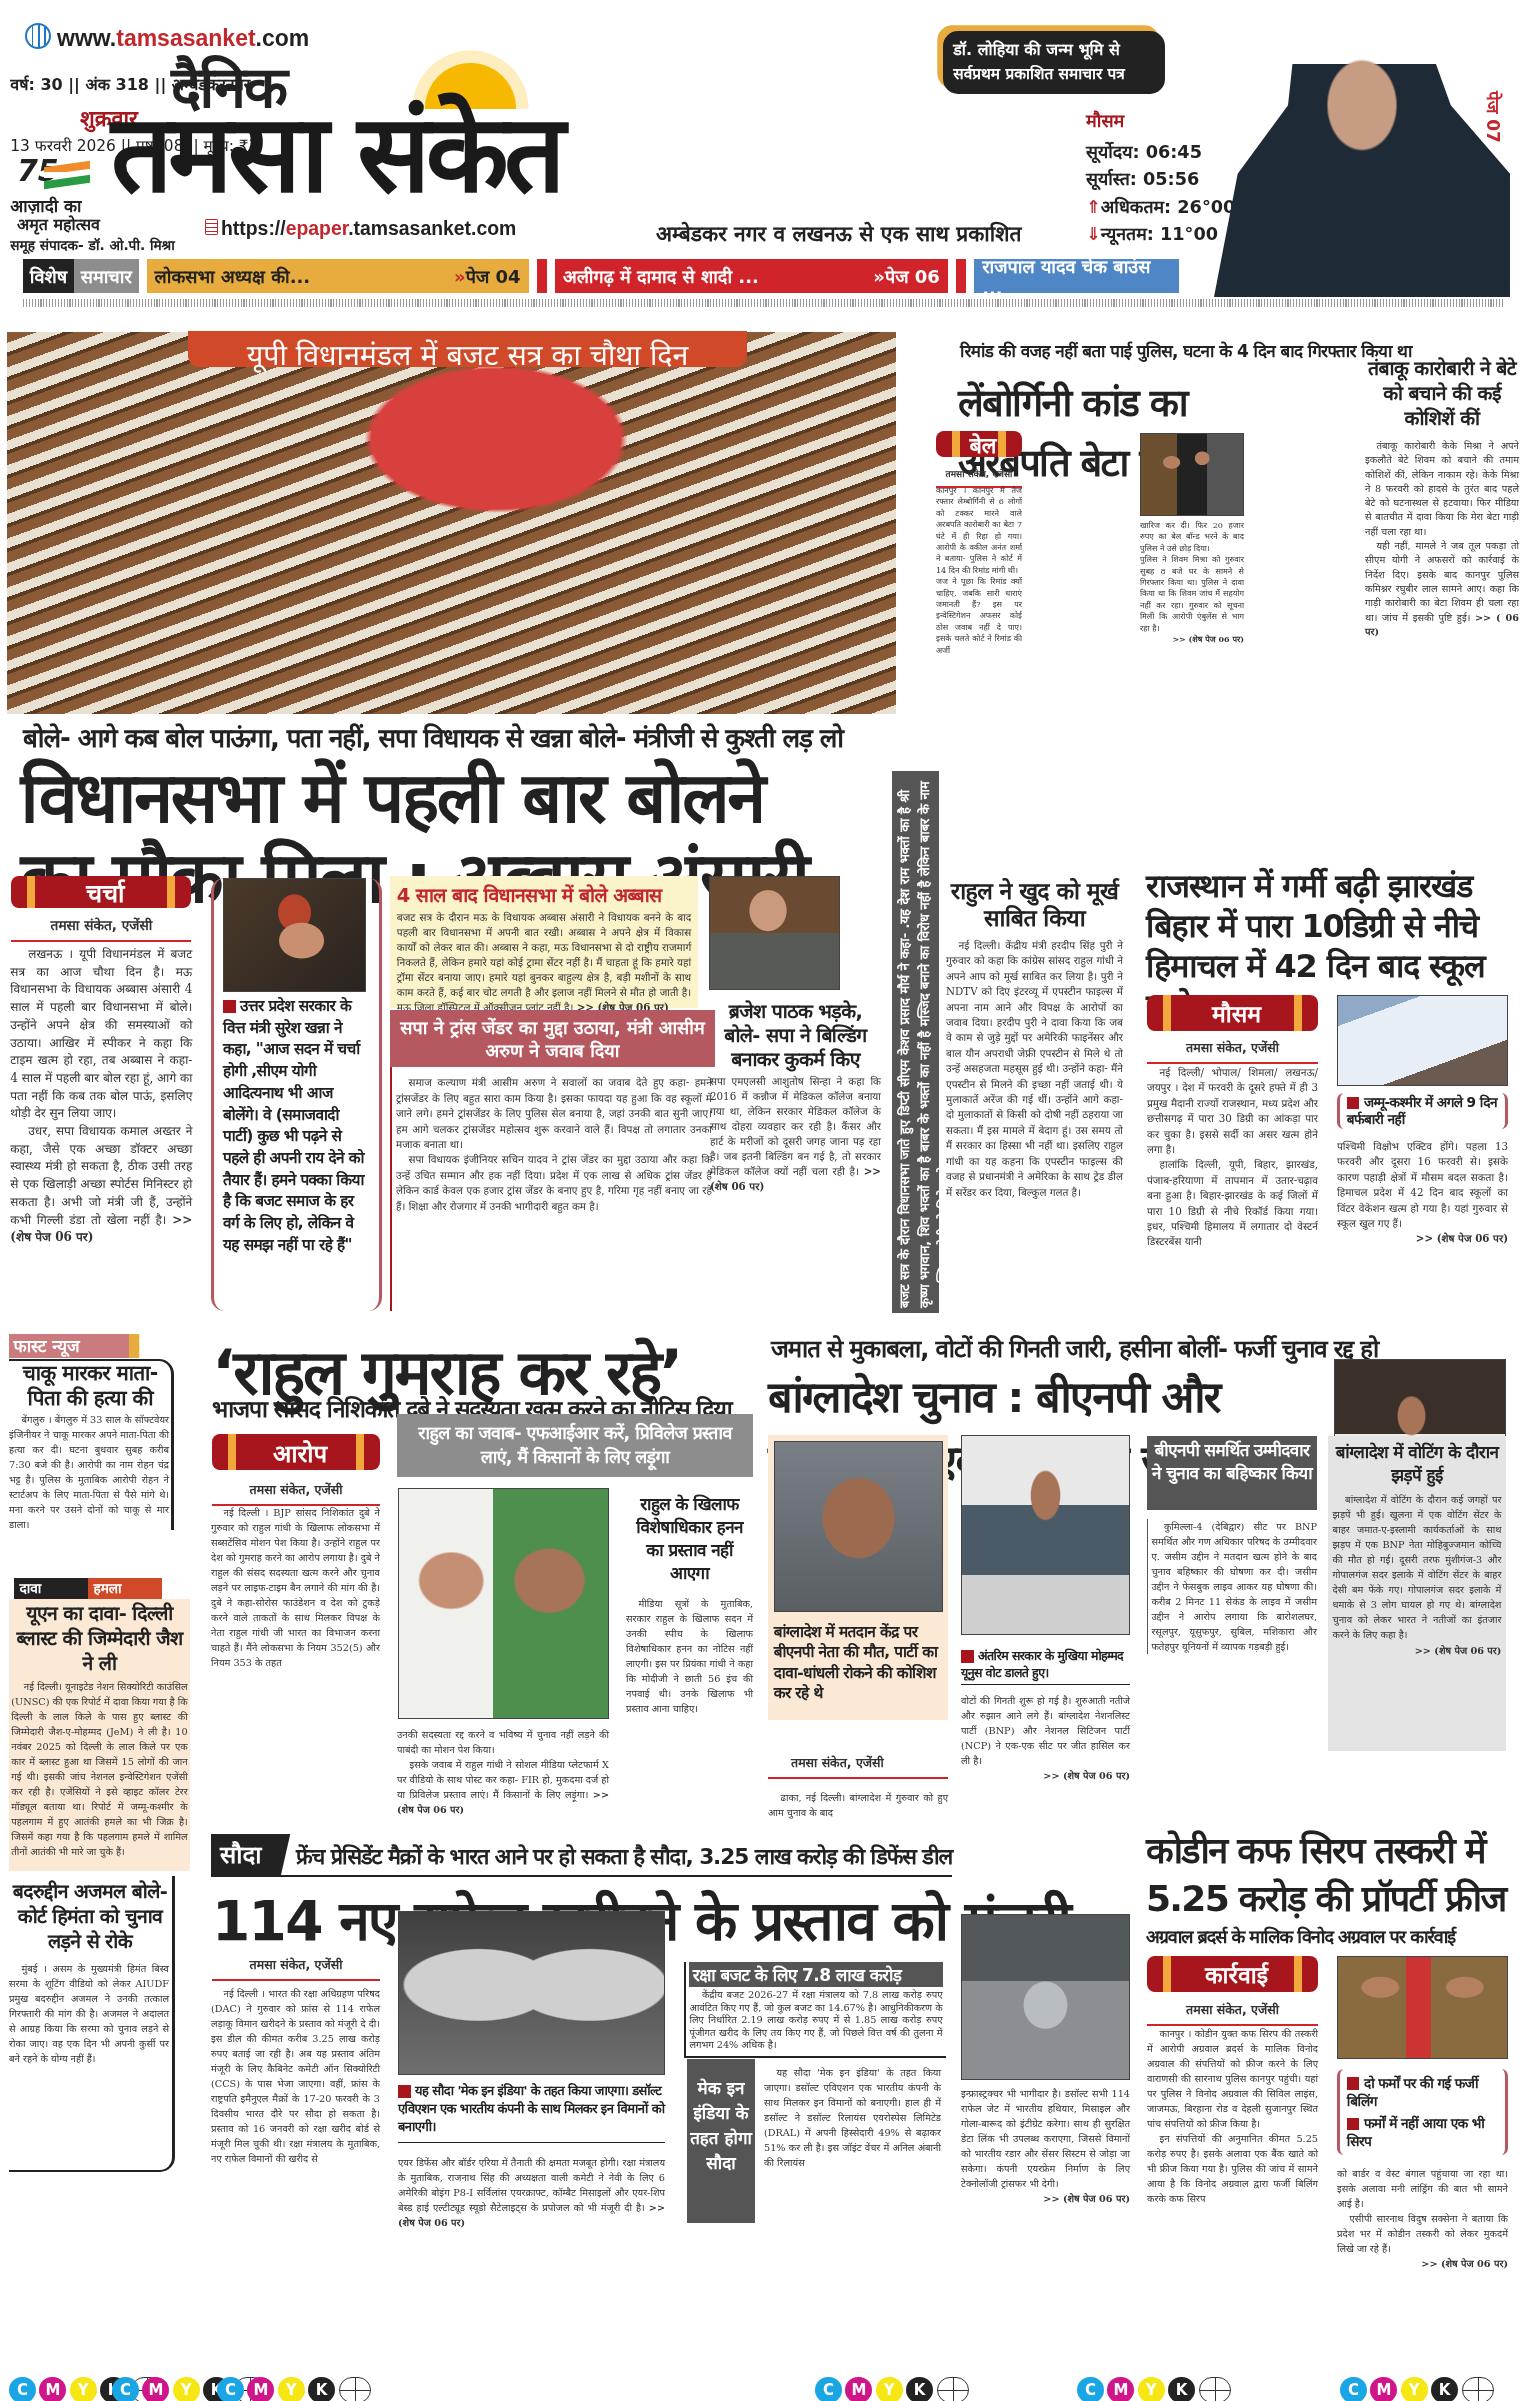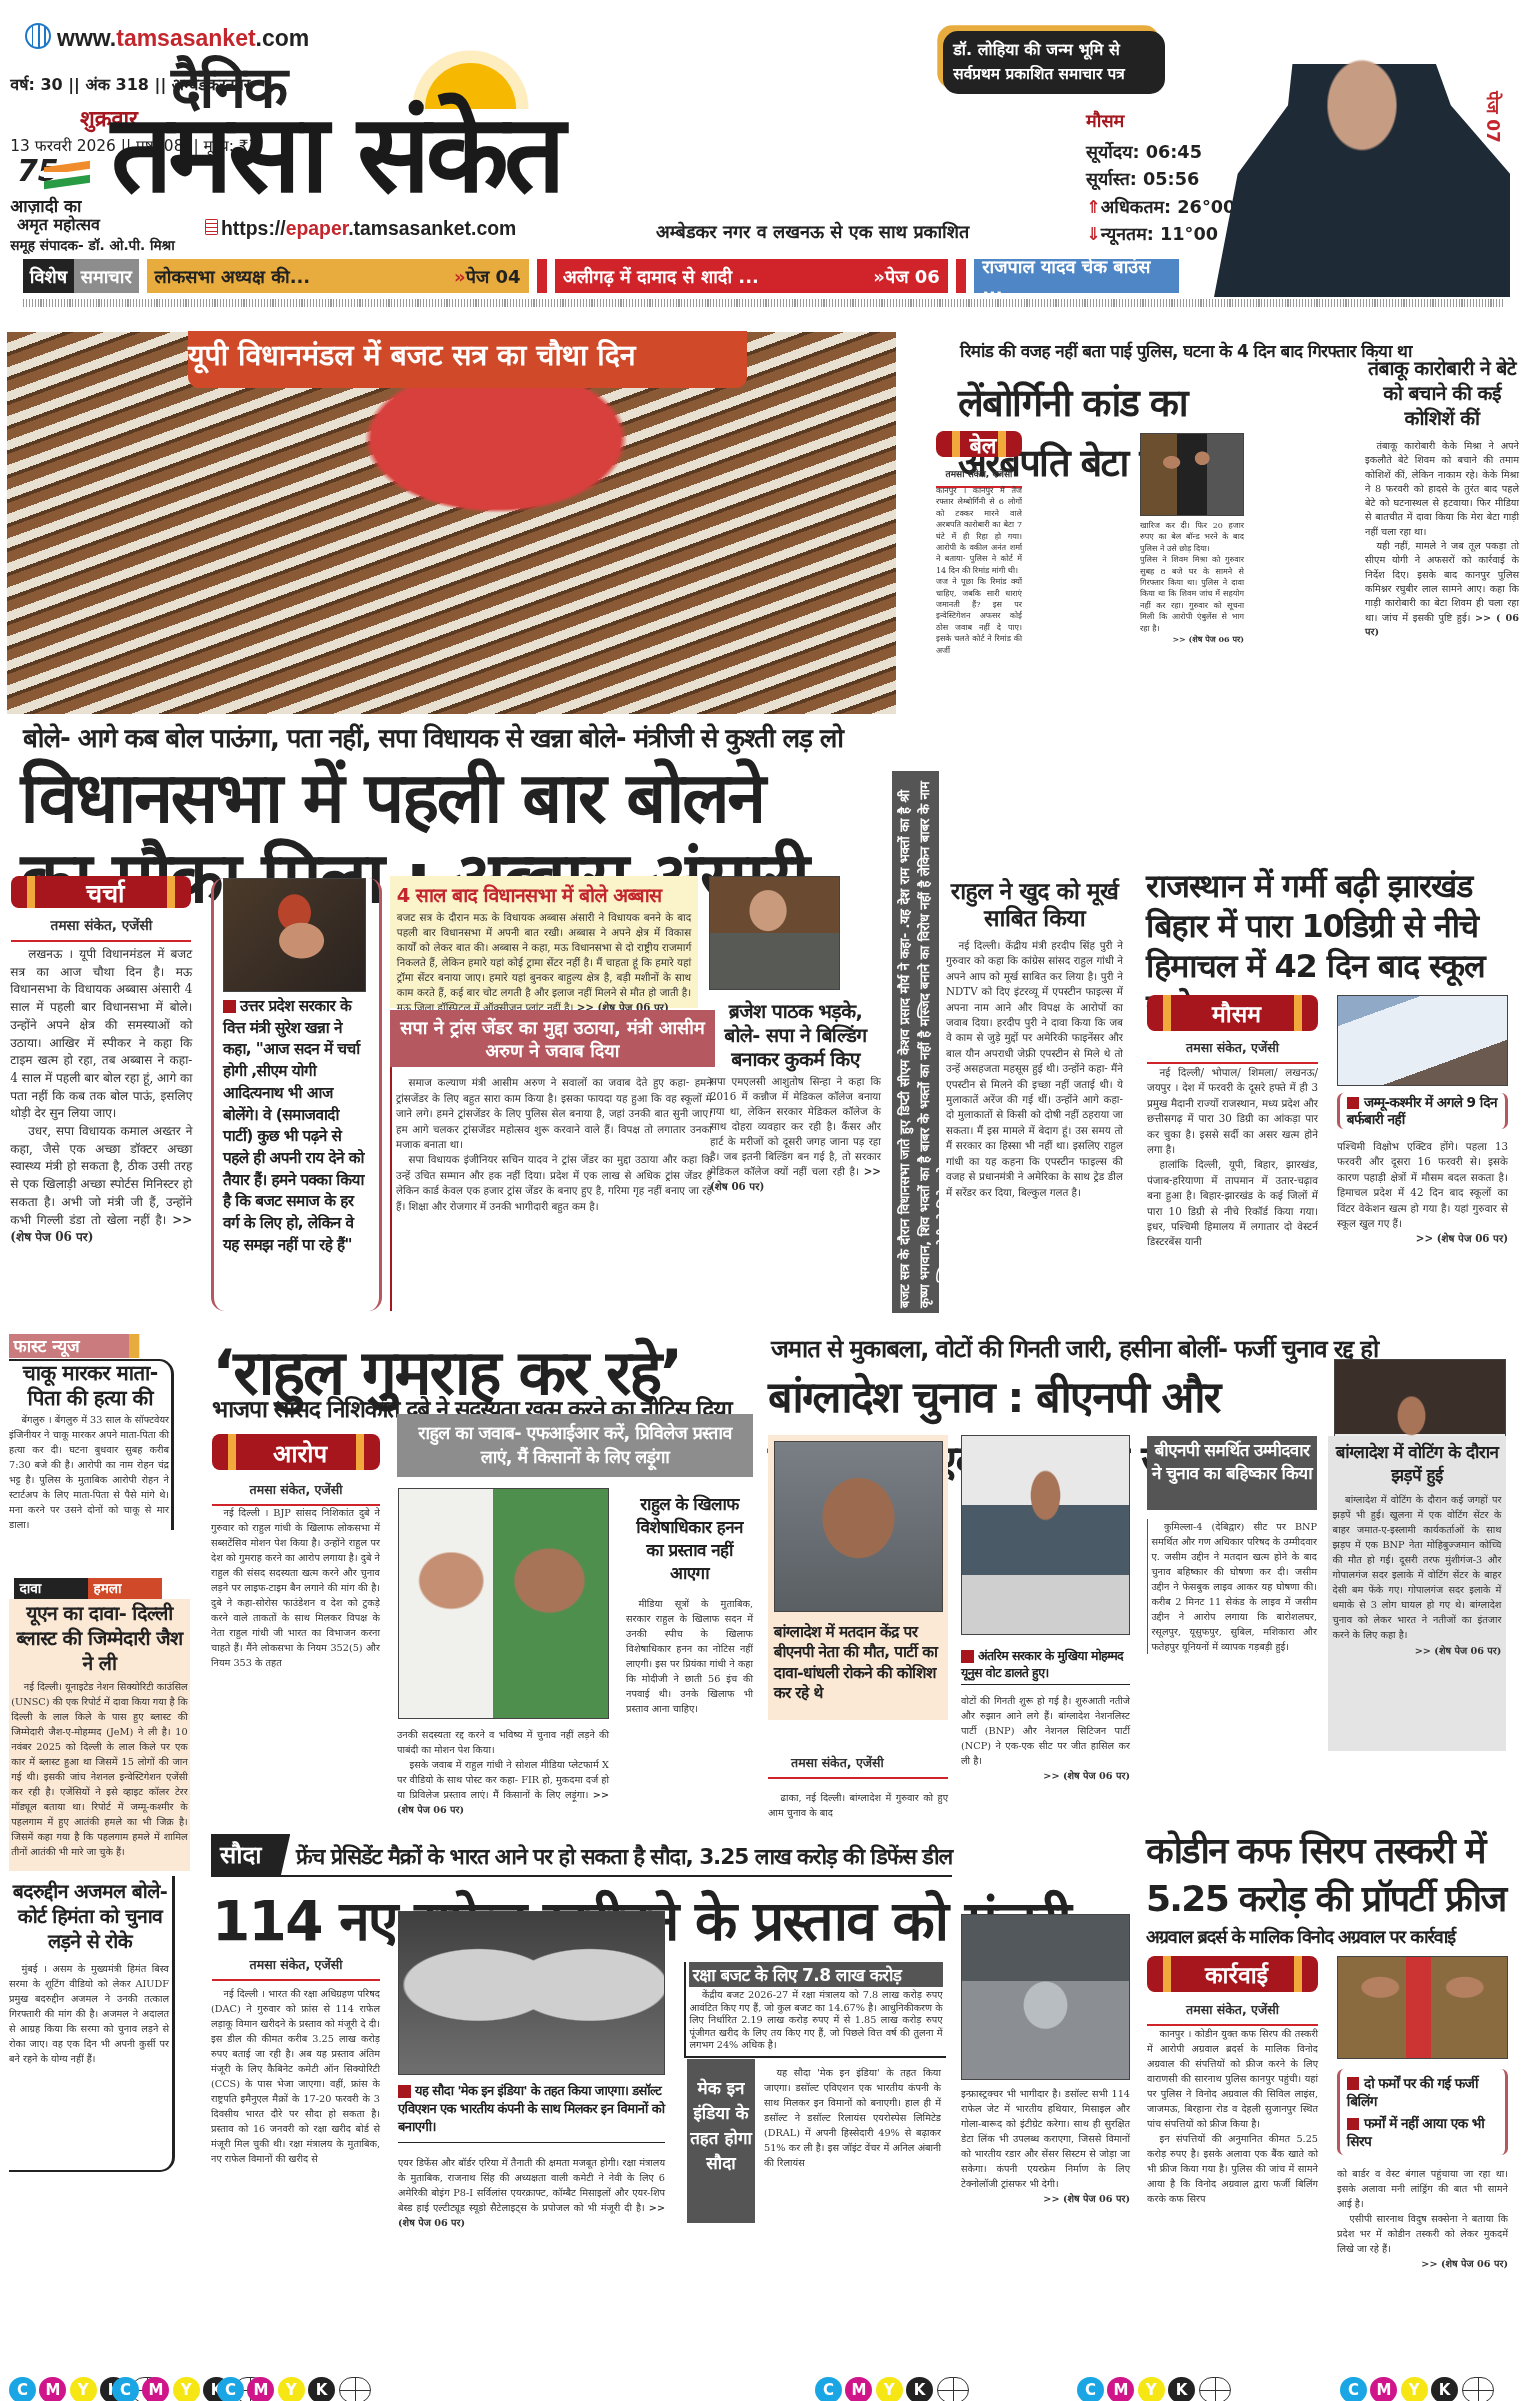--- a/index.html
+++ b/index.html
@@ -44,21 +44,21 @@
 
   <div class="abs" style="left:171px;top:46px;font-size:57px;font-weight:900;letter-spacing:-1.7px">दैनिक</div>
   <div class="abs" style="left:405px;top:5.7px;width:131px;height:103px;overflow:hidden">
     <div style="position:absolute;left:20px;top:57px;width:91px;height:91px;border-radius:50%;background:#f6b800;box-shadow:0 0 0 12.5px rgba(246,184,0,0.25)"></div>
   </div>
   <div class="abs" style="left:111px;top:91px;font-size:108px;line-height:125px;font-weight:900;letter-spacing:-4.6px;color:#1a1a1a;white-space:nowrap">तमसा संकेत</div>
   <div class="abs" style="left:205px;top:219px;width:12.5px;height:16px;border:1.7px solid #c3262c;border-radius:1.1px;background:repeating-linear-gradient(180deg,#fff 0 2.9px,#c3262c 2.9px 4px)"></div>
   <div class="abs" style="left:221px;top:217px;font-size:19.4px;font-weight:bold;font-family:'Liberation Sans',sans-serif">
     <span>https://</span><span style="color:#c3262c">epaper</span><span>.tamsasanket.com</span>
   </div>
-  <div class="abs" style="left:656px;top:219px;font-size:18px;font-weight:bold;white-space:nowrap">अम्बेडकर नगर व लखनऊ से एक साथ प्रकाशित</div>
+  <div class="abs" style="left:656px;top:219px;font-size:21px;font-weight:bold;white-space:nowrap">अम्बेडकर नगर व लखनऊ से एक साथ प्रकाशित</div>
 
   <div class="abs" style="left:943px;top:31px;width:222px;height:63px;background:#222;border-radius:15px;color:#fff;padding:6.8px 10.3px;box-shadow:-5.7px -5.7px 0 #e8ac3e">
     <div style="font-size:16px;font-weight:bold">डॉ. लोहिया की जन्म भूमि से</div>
     <div style="font-size:15.4px;font-weight:bold;margin-top:3.4px">सर्वप्रथम प्रकाशित समाचार पत्र</div>
   </div>
 
   <div class="abs" style="left:1086px;top:108px;width:120px">
     <div style="font-size:18px;font-weight:bold;color:#a5181f">मौसम</div>
     <div style="font-size:17.7px;font-weight:bold;margin-top:6.8px">सूर्योदय: 06:45</div>
     <div style="font-size:17.7px;font-weight:bold;margin-top:3.4px">सूर्यास्त: 05:56</div>
@@ -83,21 +83,21 @@
     </div>
     <div style="width:10.3px;background:#d0232a;margin:0 8px"></div>
     <div style="background:#4f86c6;color:#fff;width:205px;display:flex;align-items:center;padding:0 8px;font-size:18px;font-weight:bold">
       <span>राजपाल यादव चेक बाउंस ...</span>
     </div>
   </div>
   <div class="abs" style="left:23px;top:299px;width:1482px;height:8px;background:repeating-linear-gradient(90deg,#999 0 1.1px,#fff 1.1px 2.9px)"></div>
 </div>
 
 <div class="abs photo" style="left:6.8px;top:332px;width:889px;height:382px;border:none;background:radial-gradient(ellipse at 55% 28%,#d8403d 0 18%,transparent 19%),repeating-linear-gradient(160deg,#8a5a36 0 10.3px,#e8e0d0 10.3px 19.4px,#5b3b22 19.4px 23px),linear-gradient(#3b8b4e,#3b8b4e)"></div>
-<div class="abs" style="left:188px;top:331px;width:559px;height:57px;background:#d04a2a;border-radius:0 0 11.4px 11.4px;color:#fff;font-size:28.5px;font-weight:bold;text-align:left;line-height:49px">यूपी विधानमंडल में बजट सत्र का चौथा दिन</div>
+<div class="abs" style="left:188px;top:331px;width:559px;height:36px;background:#d04a2a;border-radius:0 0 11.4px 11.4px;color:#fff;font-size:28.5px;font-weight:normal;text-align:center;line-height:49px">यूपी विधानमंडल में बजट सत्र का चौथा दिन</div>
 
 <div class="abs hd" style="left:23px;top:719px;font-size:26px;white-space:nowrap;letter-spacing:-1.1px">बोले- आगे कब बोल पाऊंगा, पता नहीं, सपा विधायक से खन्ना बोले- मंत्रीजी से कुश्ती लड़ लो</div>
 <div class="abs hd" style="left:20.5px;top:758px;font-size:70px;line-height:80px;letter-spacing:-2.3px">
   <div>विधानसभा में पहली बार बोलने</div>
   <div>का मौका मिला : अब्बास अंसारी</div>
 </div>
 
 <div class="abs" style="left:892px;top:771px;width:47px;height:542px;background:#555;color:#fff;font-size:13px;font-weight:bold;writing-mode:vertical-rl;transform:rotate(180deg);padding:4.6px 3.4px;line-height:19.4px;overflow:hidden">बजट सत्र के दौरान विधानसभा जाते हुए डिप्टी सीएम केशव प्रसाद मौर्य ने कहा- .यह देश राम भक्तों का है श्री कृष्ण भगवान, शिव भक्तों का है बाबर के भक्तों का नहीं है मस्जिद बनाने का विरोध नहीं है लेकिन बाबर के नाम पर मस्जिद बनेगी तो विरोध होगा।</div>
 
 <div class="tag" style="left:11.4px;top:876px;width:180px;height:32px;font-size:25px">चर्चा</div>

